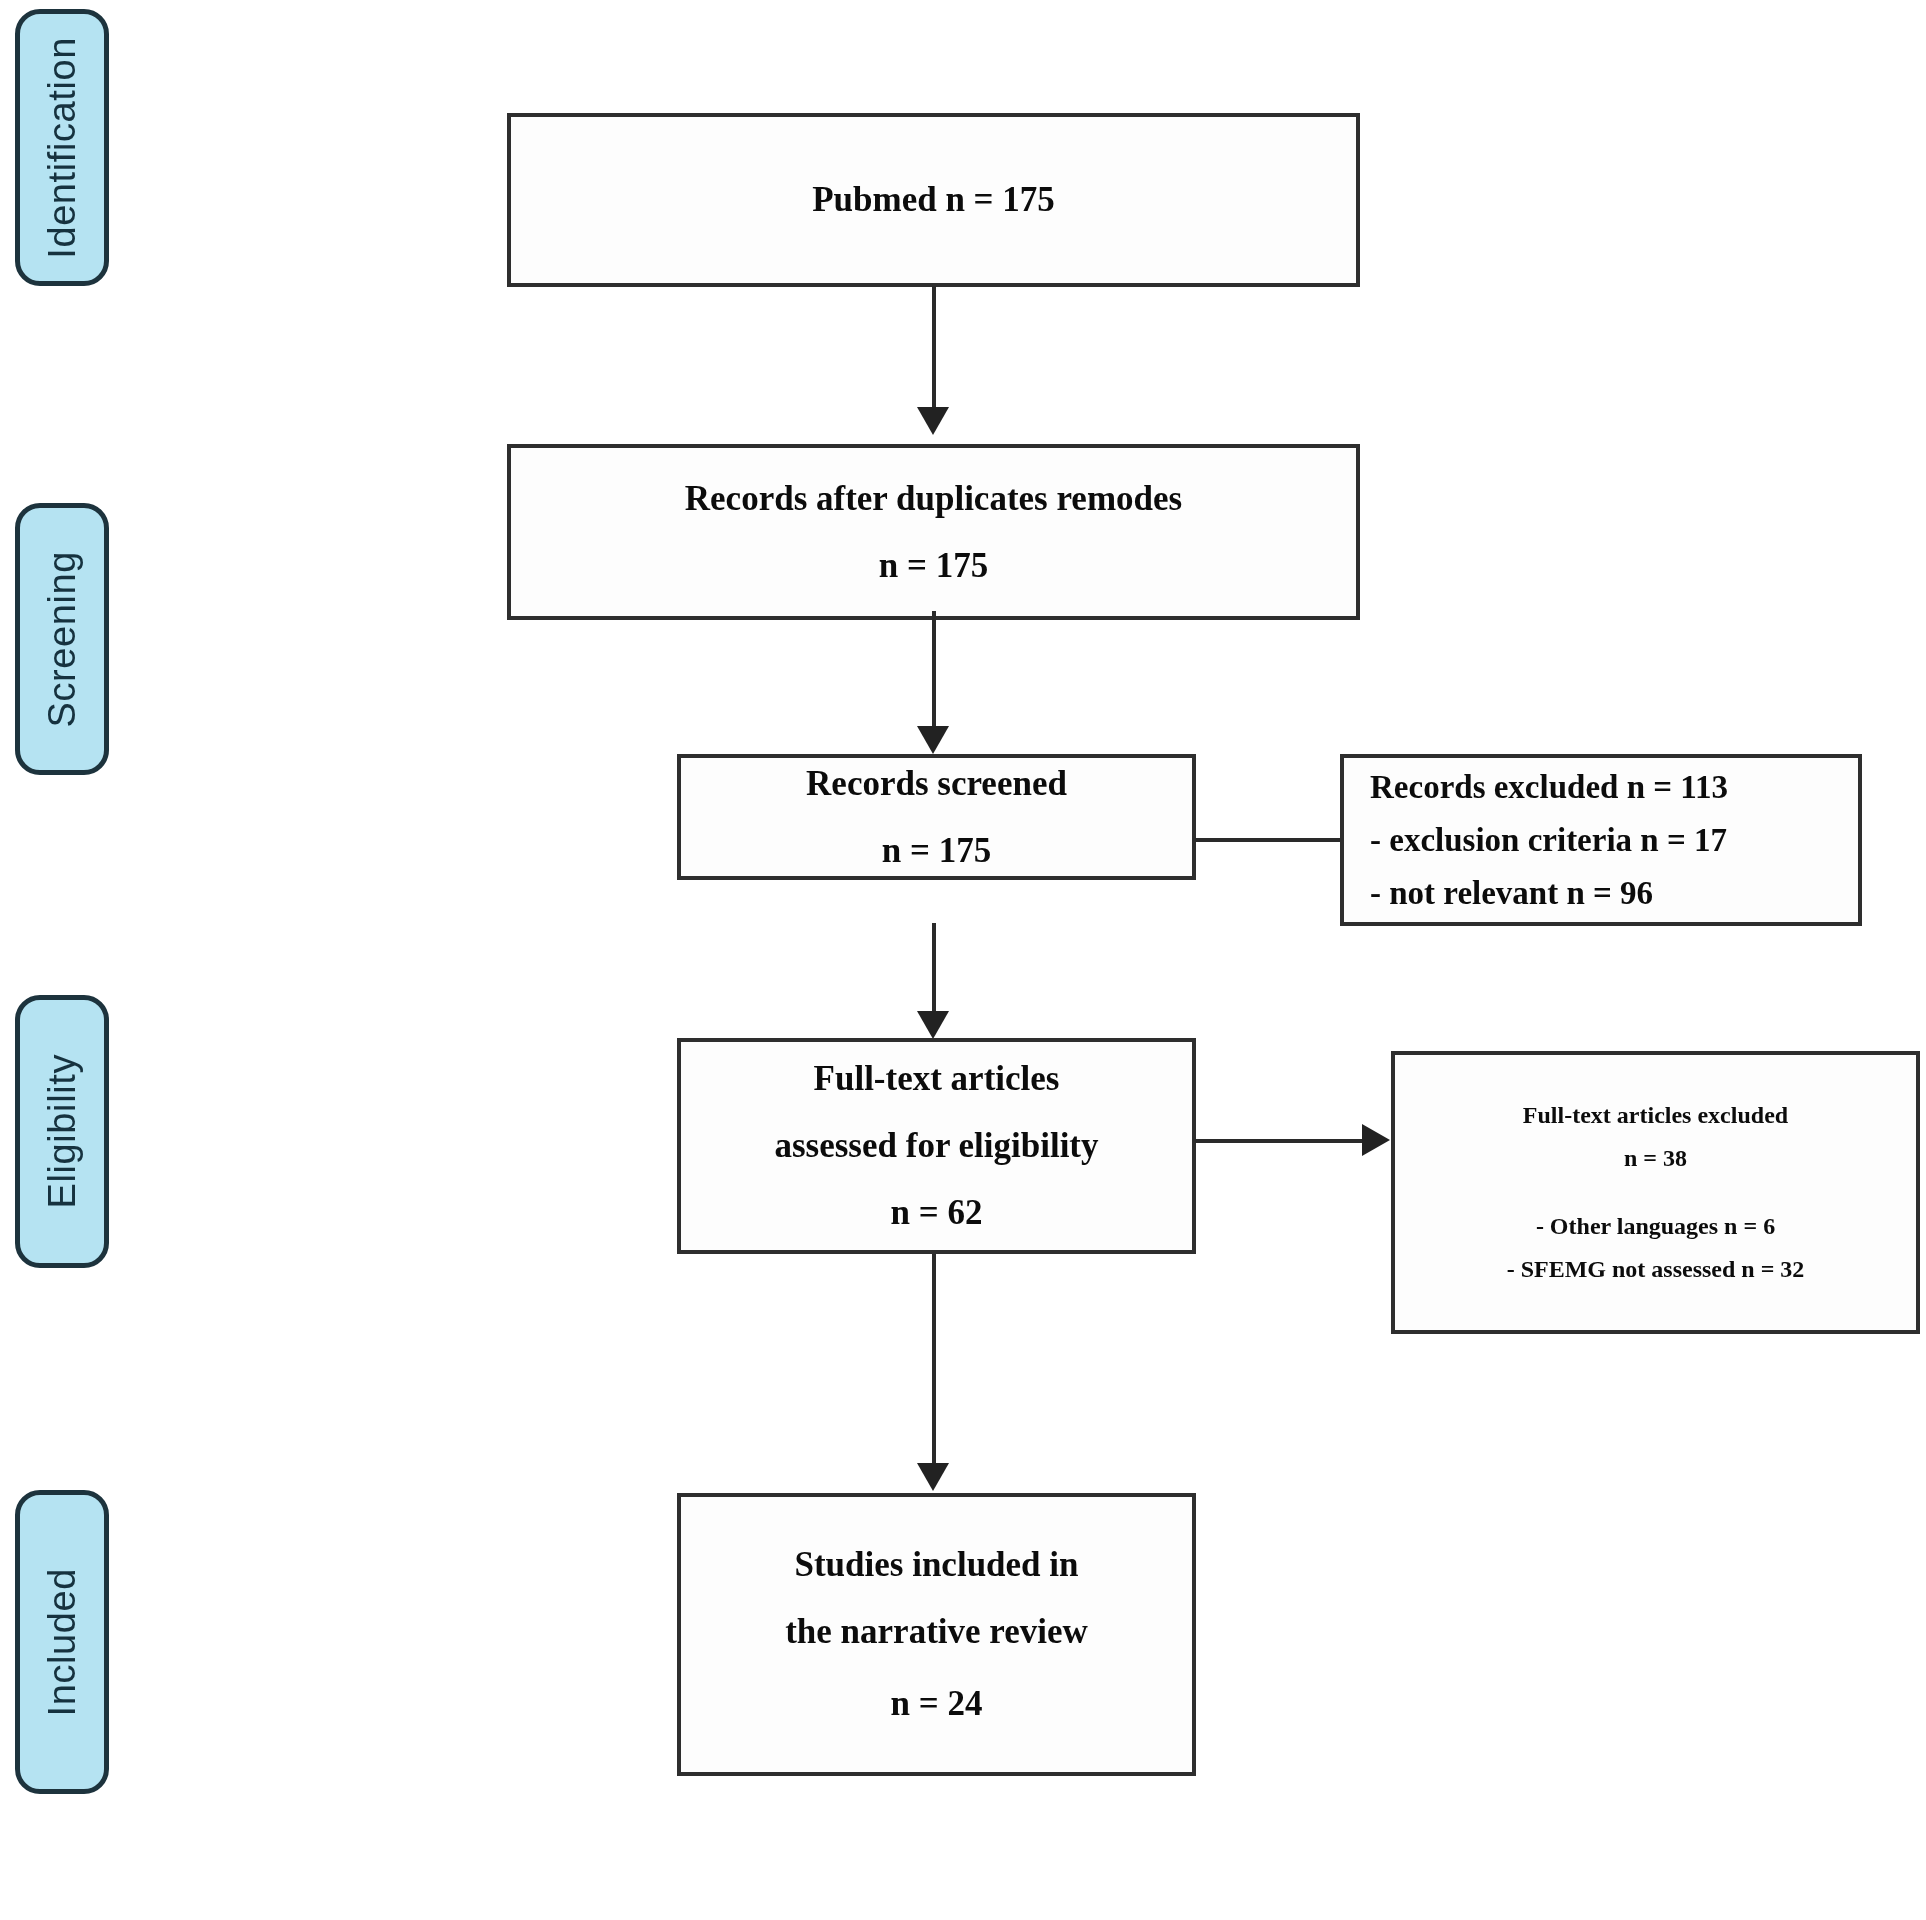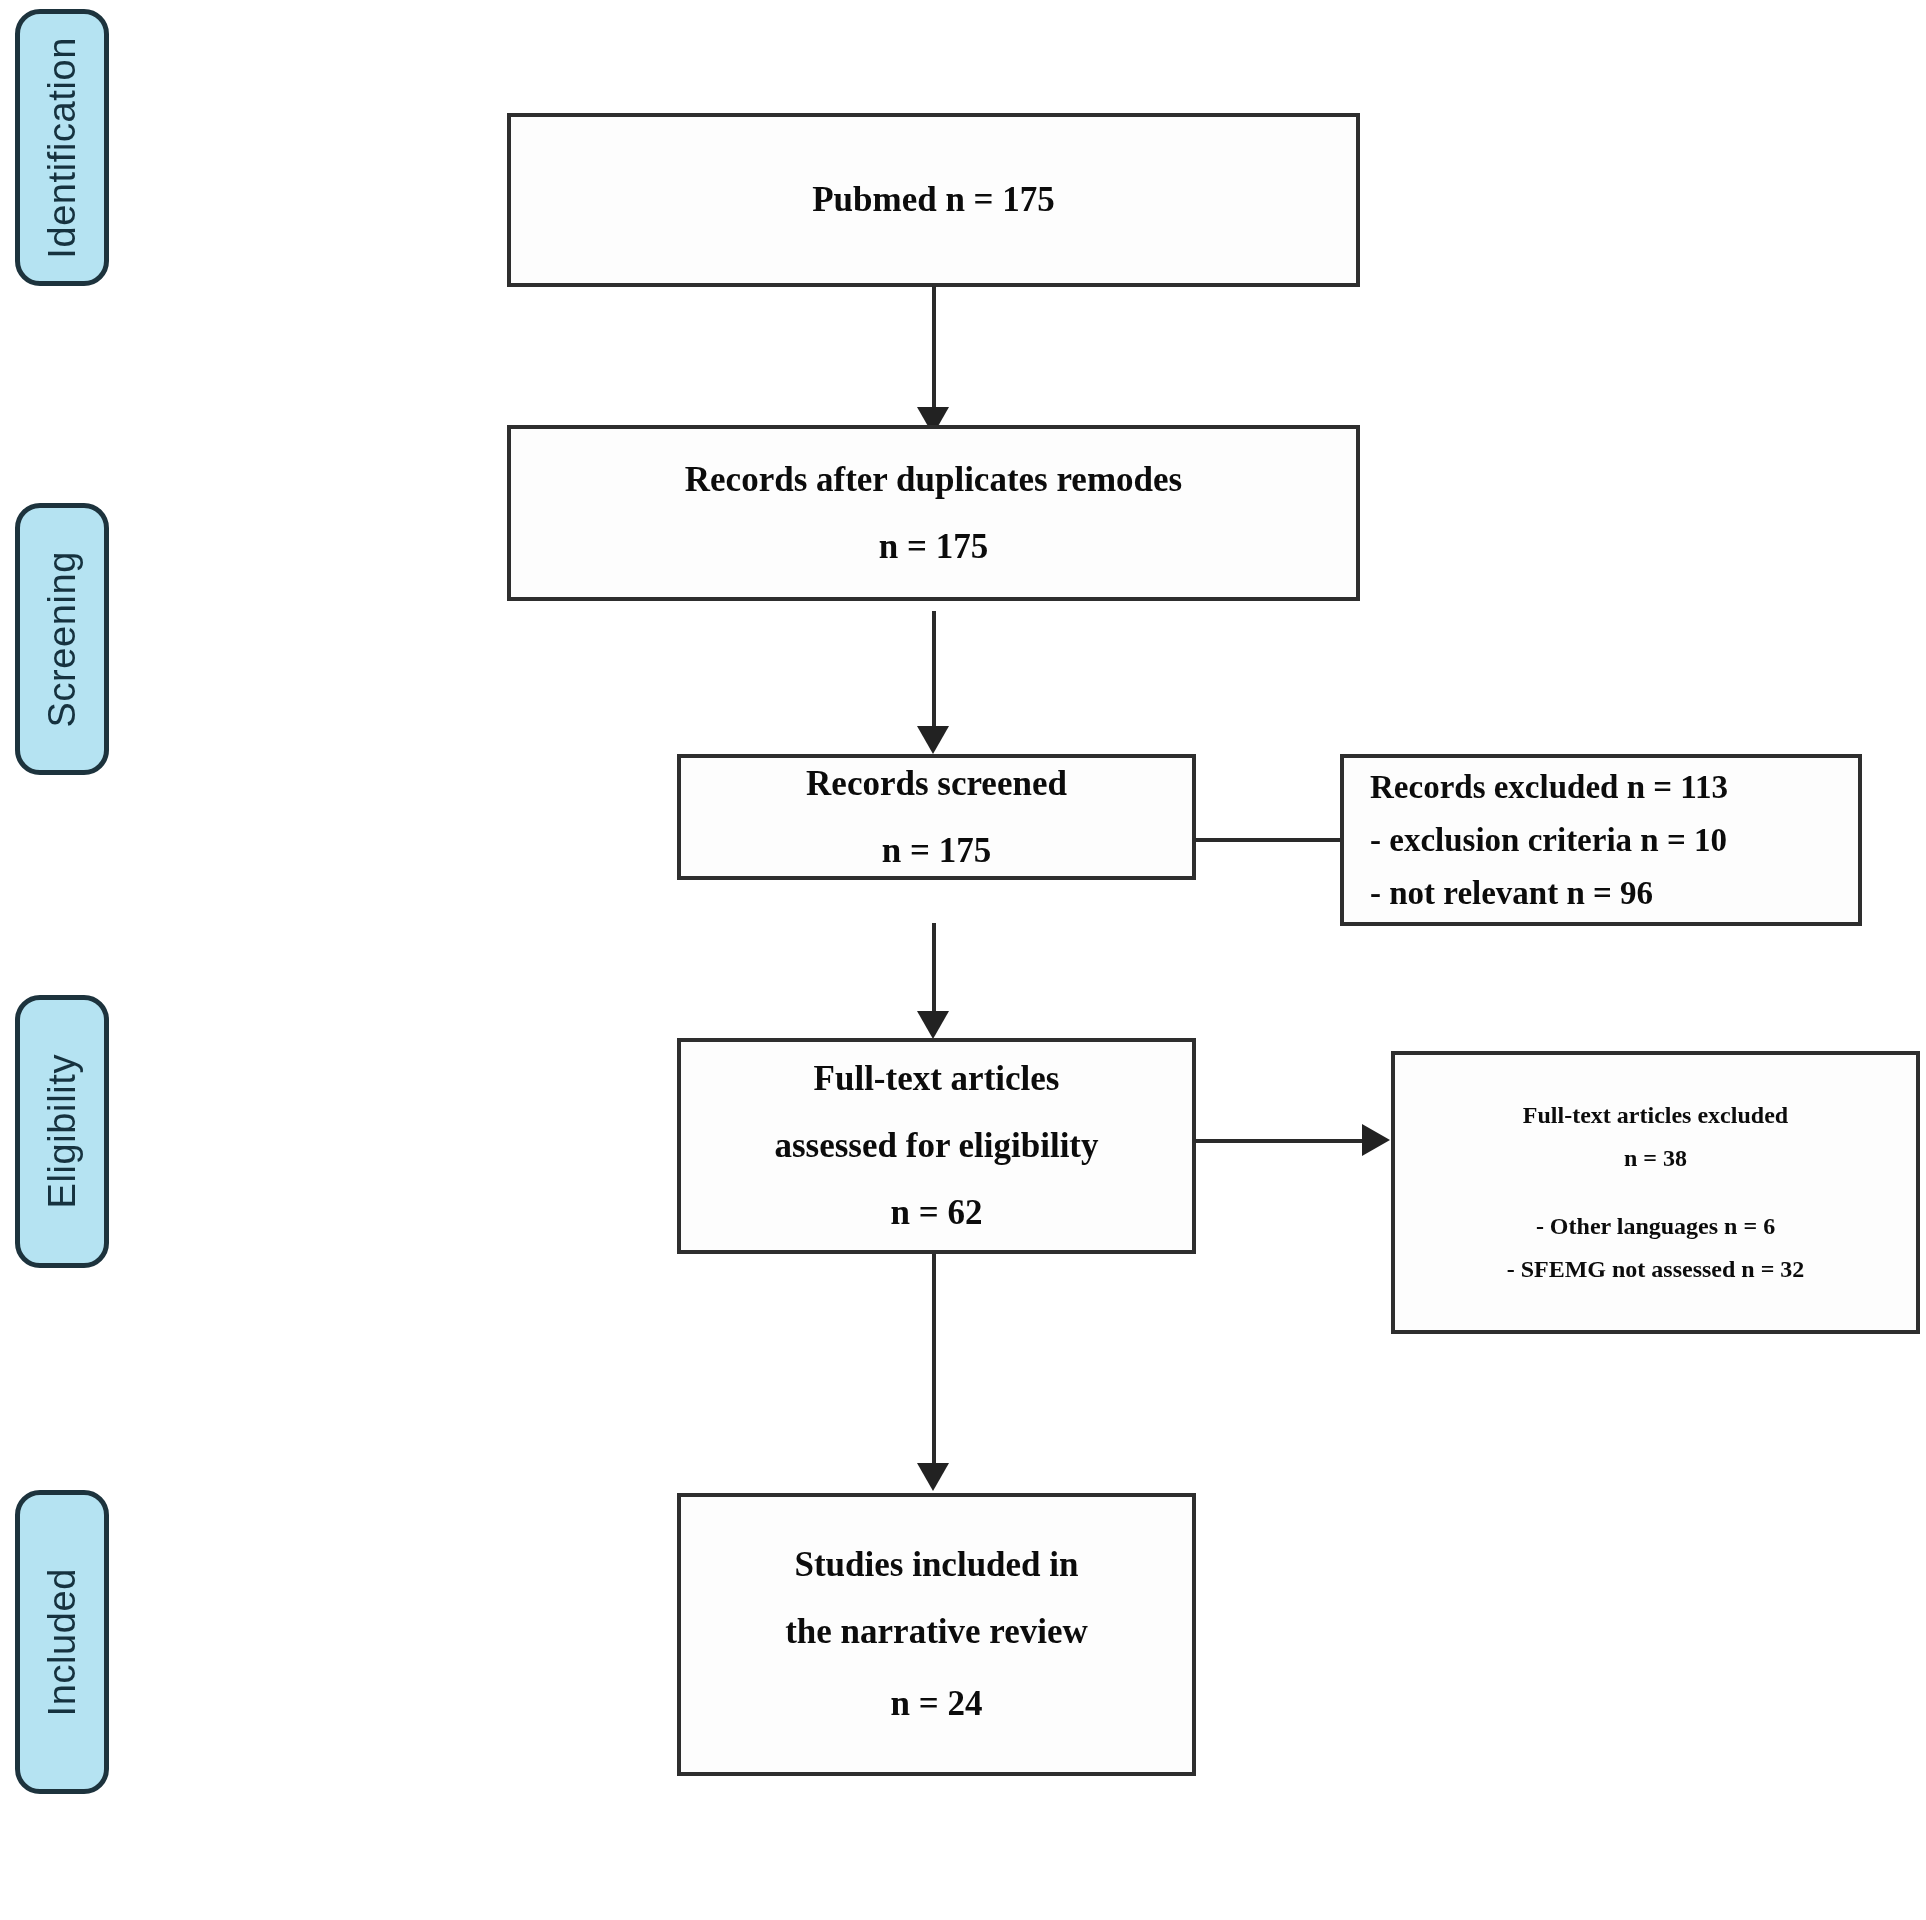--- a/index.html
+++ b/index.html
@@ -117,21 +117,21 @@
 
   <div class="node" style="left:507px; top:113px; width:853px; height:174px;">
     <span class="line">Pubmed n = 175</span>
   </div>
 
   <div>
     <div class="vline" style="left:932px; top:286px; height:122px;"></div>
     <div class="head-down" style="left:917px; top:407px;"></div>
   </div>
 
-  <div class="node" style="left:507px; top:425px; width:853px; height:176px;">
+  <div class="node" style="left:507px; top:444px; width:853px; height:176px;">
     <span class="line">Records after duplicates remodes</span>
     <span class="line gap-md">n = 175</span>
   </div>
 
   <div>
     <div class="vline" style="left:932px; top:611px; height:116px;"></div>
     <div class="head-down" style="left:917px; top:726px;"></div>
   </div>
 
   <div class="node" style="left:677px; top:754px; width:519px; height:126px;">
@@ -139,21 +139,21 @@
     <span class="line gap-md">n = 175</span>
   </div>
 
   <div>
     <div class="hline" style="left:1195px; top:838px; width:172px;"></div>
     <div class="head-right" style="left:1365px; top:823px;"></div>
   </div>
 
   <div class="node side-left" style="left:1340px; top:754px; width:522px; height:172px;">
     <span class="line">Records excluded n = 113</span>
-    <span class="line gap-sm">- exclusion criteria n = 10</span>
+    <span class="line gap-sm">- exclusion criteria n = 17</span>
     <span class="line gap-sm">- not relevant n = 96</span>
   </div>
 
   <div>
     <div class="vline" style="left:932px; top:923px; height:89px;"></div>
     <div class="head-down" style="left:917px; top:1011px;"></div>
   </div>
 
   <div class="node" style="left:677px; top:1038px; width:519px; height:216px;">
     <span class="line">Full-text articles</span>

